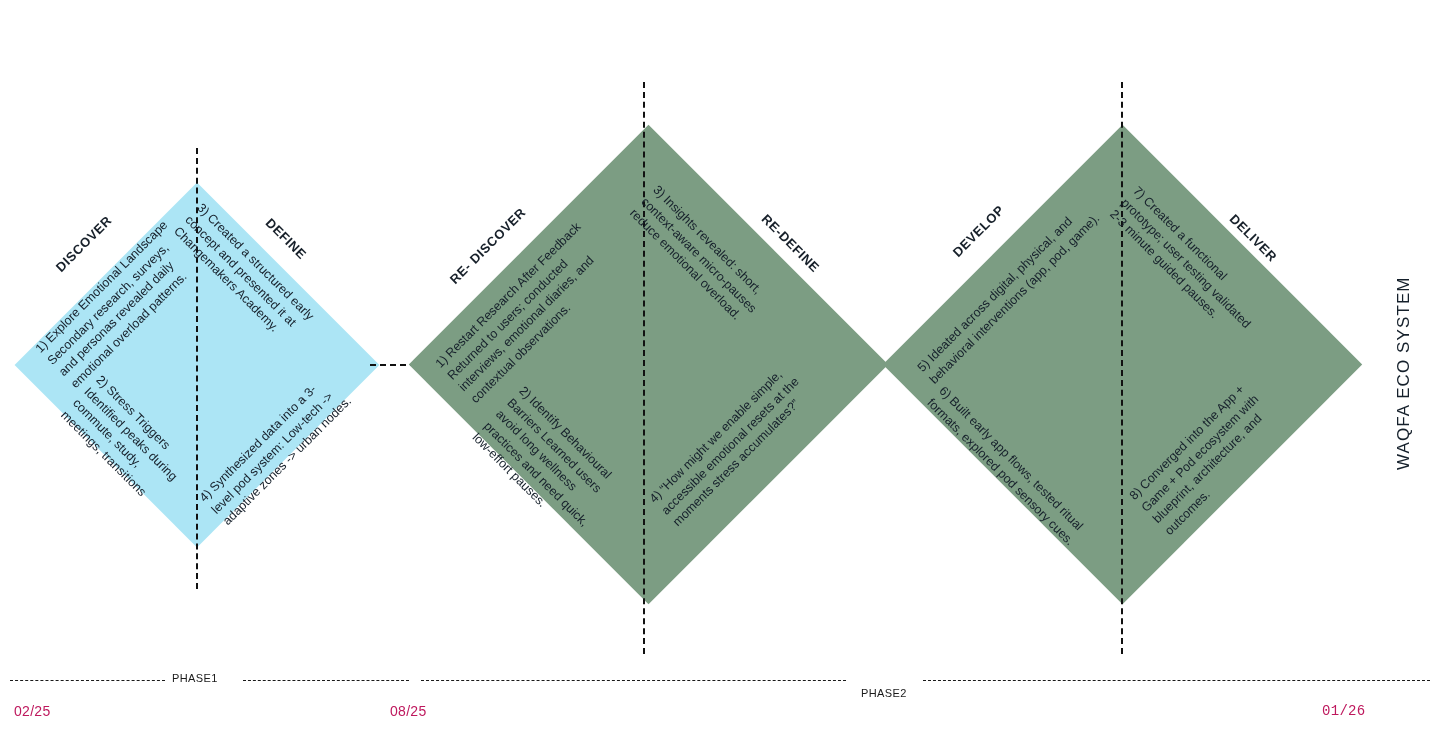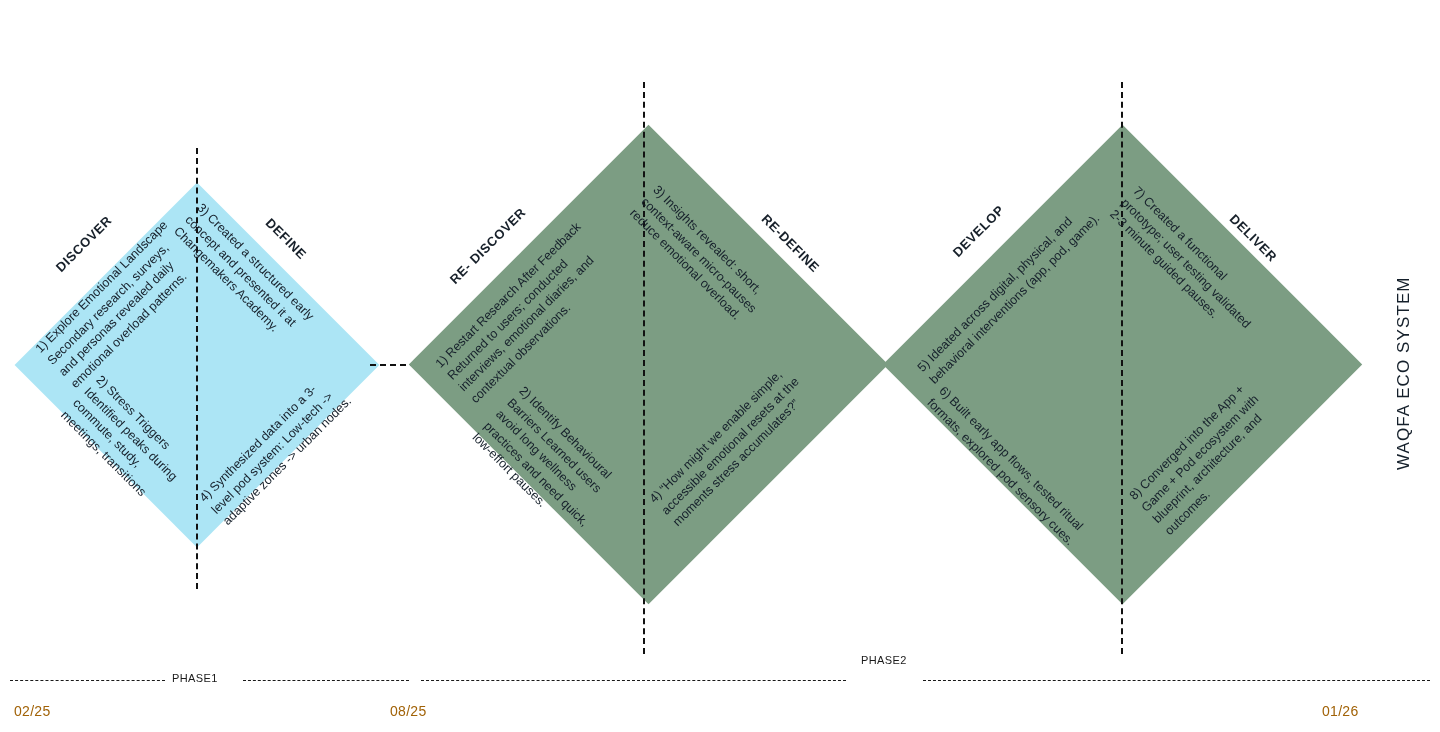--- a/index.html
+++ b/index.html
@@ -71,21 +71,21 @@
   .phase-tag {
     position: absolute;
     font-size: 11px;
     color: #1a1a1a;
     letter-spacing: 0.4px;
     white-space: nowrap;
   }
   .date-tag {
     position: absolute;
     font-size: 14px;
-    color: #a16207;
+    color: #be185d;
     letter-spacing: 0.3px;
     white-space: nowrap;
   }
 
   
   .brand {
     position: absolute;
     font-size: 17px;
     letter-spacing: 1.1px;
     color: #15202b;
@@ -162,22 +162,22 @@
 2-3 minute guided pauses.</div>
   <div class="note up" style="left:1126px; top:492px;">8) Converged into the App +
 Game + Pod ecosystem with
 blueprint, architecture, and
 outcomes.</div>
 
   <div class="timeline-seg" style="left:10px; top:680px; width:155px;"></div>
   <div class="phase-tag" style="left:172px; top:672px;">PHASE1</div>
   <div class="timeline-seg" style="left:243px; top:680px; width:166px;"></div>
   <div class="timeline-seg" style="left:421px; top:680px; width:425px;"></div>
-  <div class="phase-tag" style="left:861px; top:654px;">PHASE2</div>
+  <div class="phase-tag" style="left:861px; top:687px;">PHASE2</div>
   <div class="timeline-seg" style="left:923px; top:680px; width:507px;"></div>
 
   <div class="date-tag" style="left:14px; top:703px;">02/25</div>
   <div class="date-tag" style="left:390px; top:703px;">08/25</div>
-  <div class="date-tag" style="left:1322px; top:703px;">01/26</div>
+  <div class="date-tag" style="left:1322px; top:703px;font-family:Liberation Mono, monospace;">01/26</div>
 
   <div class="brand" style="left:1394px; top:470px;">WAQFA   ECO SYSTEM</div>
 
 </div>
 
 </body></html>

